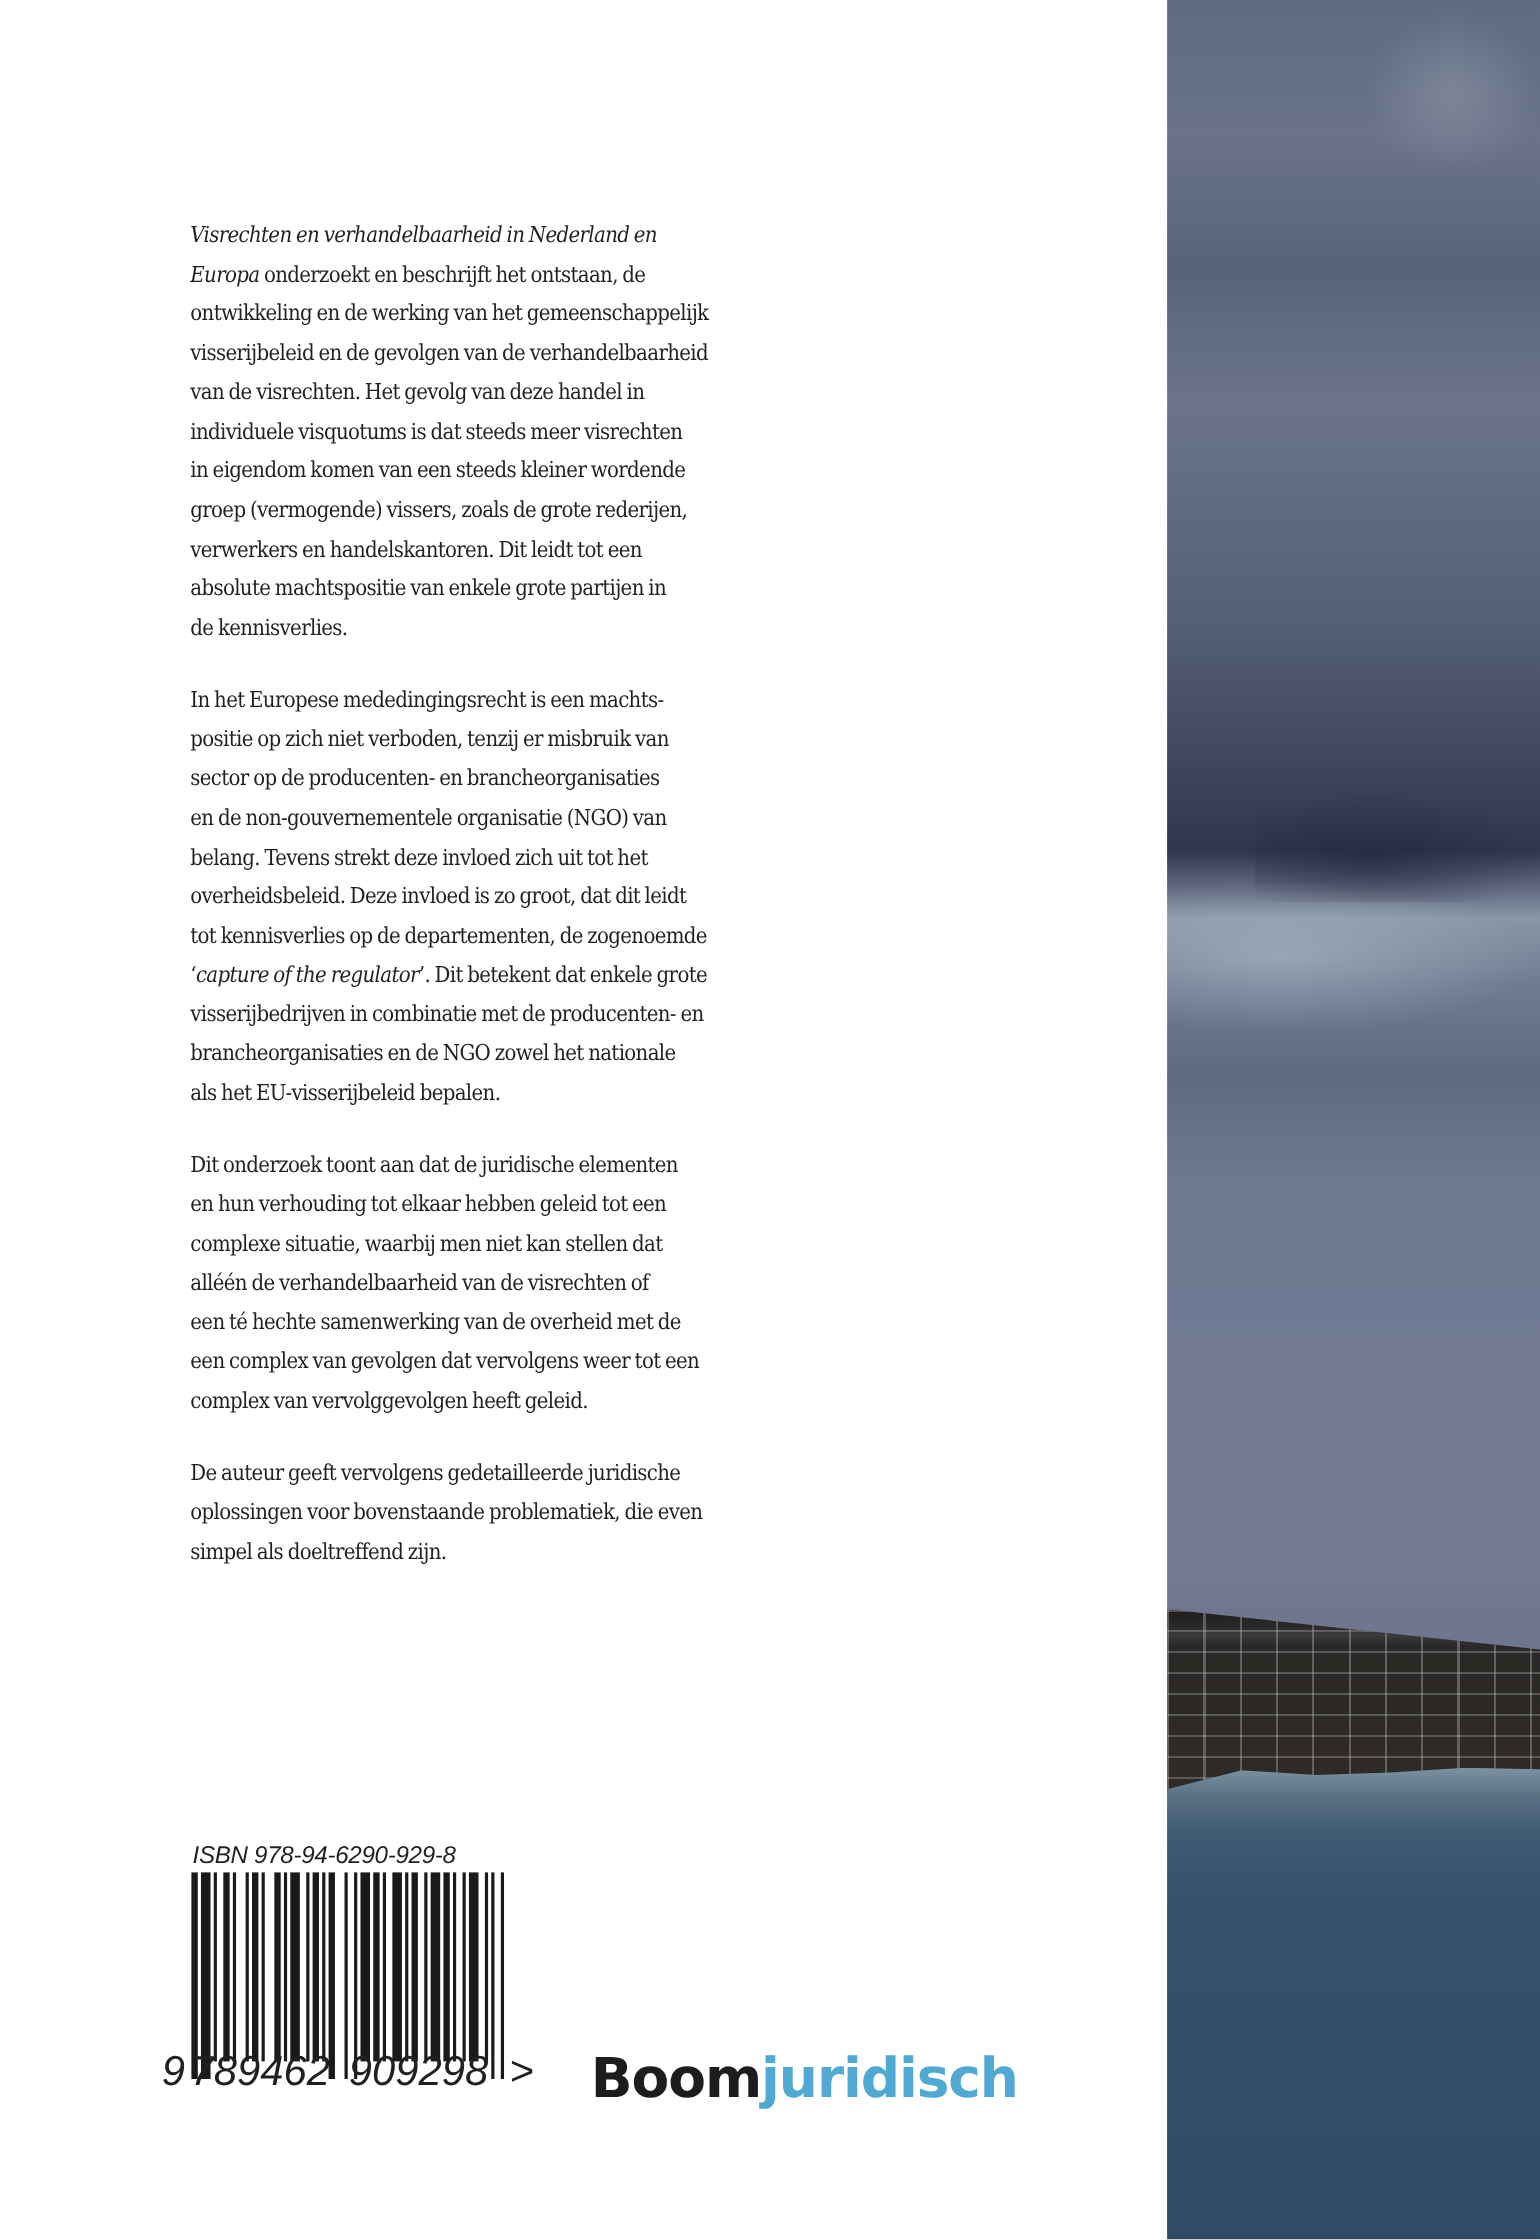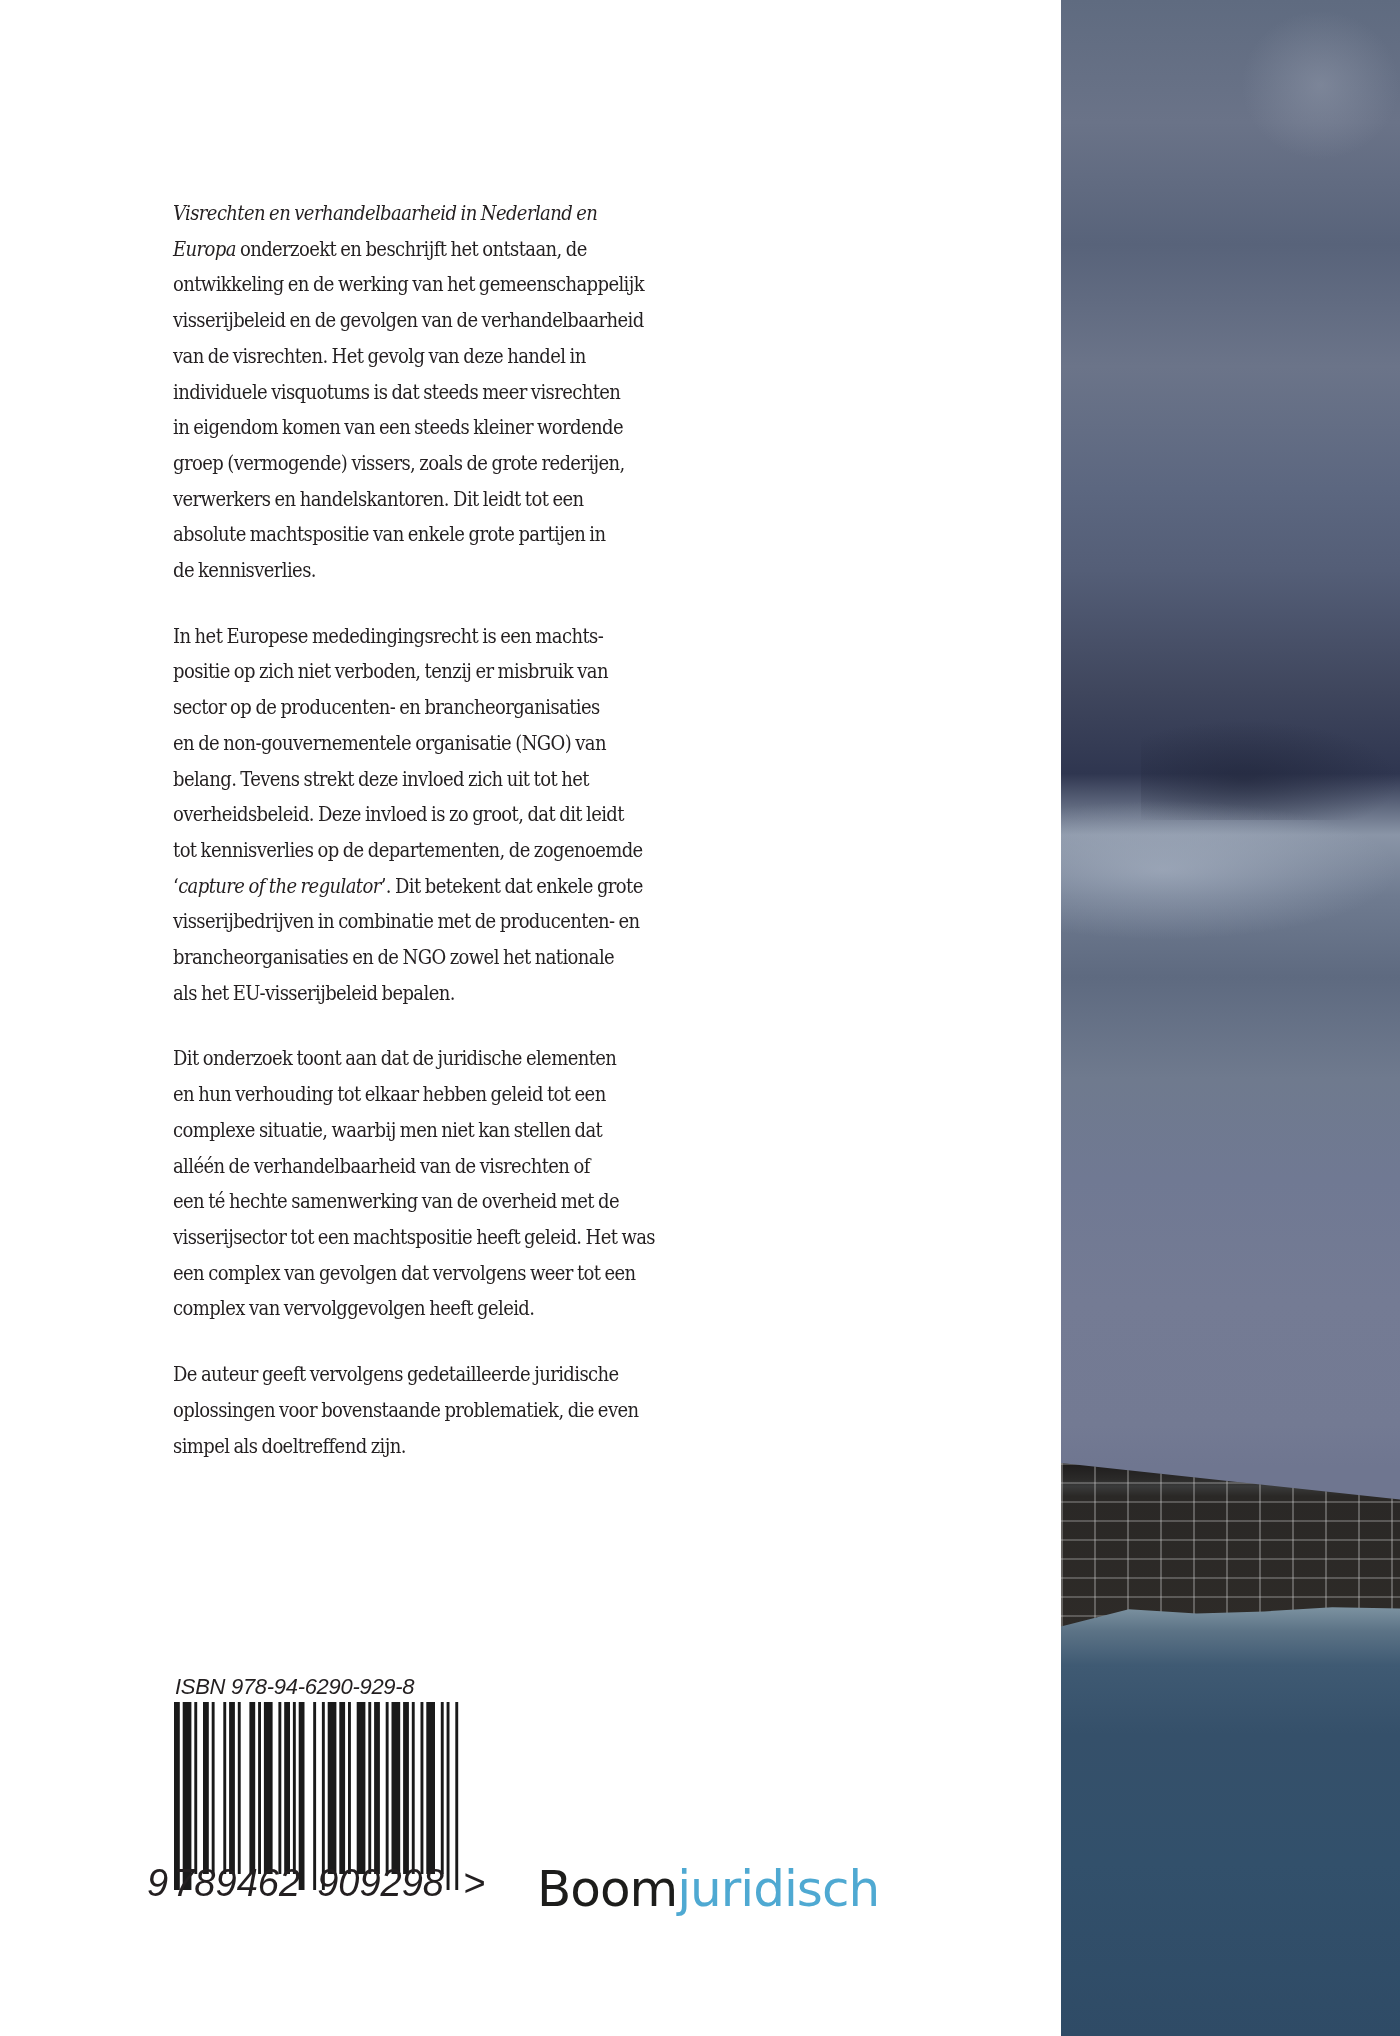--- a/index.html
+++ b/index.html
@@ -51,21 +51,21 @@
       font-family: "Liberation Sans", sans-serif;
       font-size: 38px;
       color: #231f20;
     }
 
     .publisher-logo {
       position: absolute;
       left: 537px;
       top: 1864px;
       font-family: "DejaVu Sans", sans-serif;
-      font-weight: normal;
+      font-weight: bold;
       font-size: 50px;
       letter-spacing: -1px;
       line-height: 1;
     }
     .logo-part-1 { color: #1d1d1b; }
     .logo-part-2 { color: #4fa9d2; }
 
     .cover-art {
       position: absolute;
       left: 1061px;
@@ -166,21 +166,20 @@
       <span class="line"><span>visserijbedrijven in combinatie met de producenten- en</span></span>
       <span class="line"><span>brancheorganisaties en de NGO zowel het nationale</span></span>
       <span class="line"><span>als het EU-visserijbeleid bepalen.</span></span>
     </p>
   <p class="para">
       <span class="line"><span>Dit onderzoek toont aan dat de juridische elementen</span></span>
       <span class="line"><span>en hun verhouding tot elkaar hebben geleid tot een</span></span>
       <span class="line"><span>complexe situatie, waarbij men niet kan stellen dat</span></span>
       <span class="line"><span>alléén de verhandelbaarheid van de visrechten of</span></span>
       <span class="line"><span>een té hechte samenwerking van de overheid met de</span></span>
-      <span class="line"><span>visserijsector tot een machtspositie heeft geleid. Het was</span></span>
       <span class="line"><span>een complex van gevolgen dat vervolgens weer tot een</span></span>
       <span class="line"><span>complex van vervolggevolgen heeft geleid.</span></span>
     </p>
   <p class="para">
       <span class="line"><span>De auteur geeft vervolgens gedetailleerde juridische</span></span>
       <span class="line"><span>oplossingen voor bovenstaande problematiek, die even</span></span>
       <span class="line"><span>simpel als doeltreffend zijn.</span></span>
     </p>
 </div>
 

